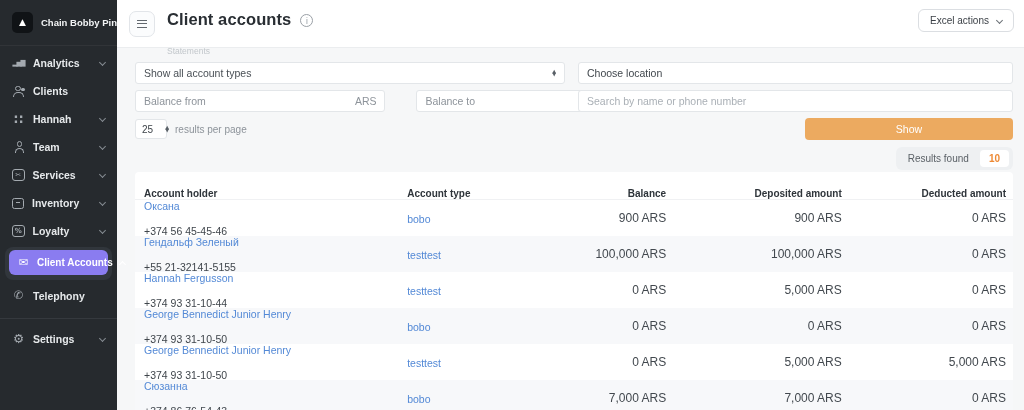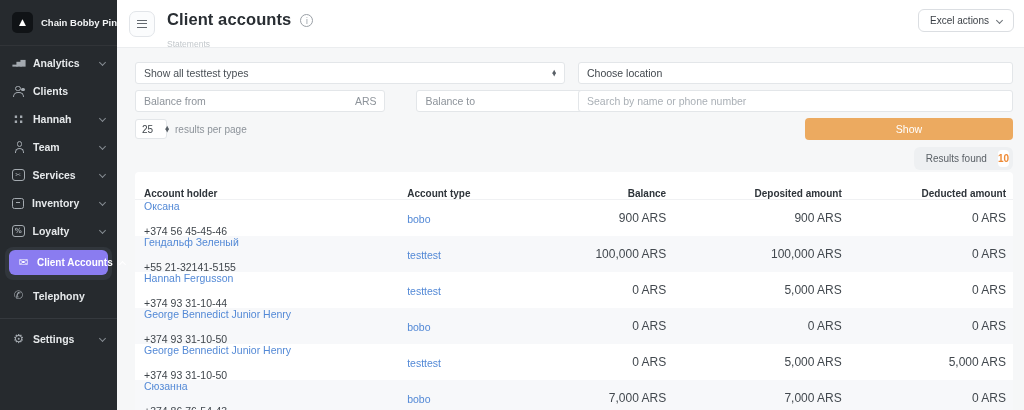--- a/index.html
+++ b/index.html
@@ -47,21 +47,21 @@
   
   .main{flex:1;display:flex;flex-direction:column;min-width:0}
   .header{height:48px;background:#fff;border-bottom:1px solid #ebedef;display:flex;align-items:flex-start;padding:10px 10px 0 12px;position:relative;flex:none}
   .burger{width:26px;height:26px;border:1px solid #e2e5e9;border-radius:7px;background:#fbfcfd;display:flex;align-items:center;justify-content:center;margin-top:1px;cursor:pointer}
   .burger-lines{width:10px;height:8px;border-top:1.5px solid #62686e;border-bottom:1.5px solid #62686e;position:relative}
   .burger-lines::after{content:"";position:absolute;left:0;right:0;top:2.4px;border-top:1.5px solid #62686e}
   .title-wrap{margin-left:12px}
   .title-row{display:flex;align-items:center;gap:9px}
   .page-title{font-size:16.5px;font-weight:600;color:#292e33;letter-spacing:.1px}
   .info-ic{width:13px;height:13px;border:1.2px solid #9aa0a6;border-radius:50%;color:#9aa0a6;font-size:8.5px;display:flex;align-items:center;justify-content:center;margin-top:2px;cursor:pointer}
-  .subtitle{font-size:8.5px;color:#c2c7cb;margin-top:10px}
+  .subtitle{font-size:8.5px;color:#c2c7cb;margin-top:17px}
   .excel-btn{position:absolute;right:10px;top:9px;height:23px;display:flex;align-items:center;gap:8px;padding:0 11px;border:1px solid #dbdee2;border-radius:6px;background:#fff;font-size:10px;font-weight:500;color:#3a3f45;cursor:pointer}
   .excel-btn .chev{border-color:#6a7076;margin:0}
 
   .content{flex:1;background:#f6f7f8;padding:14px 11px 0 18px}
   .filters{display:grid;grid-template-columns:430px 1fr;column-gap:13px;row-gap:6px}
   .f-box{background:#fff;border:1px solid #e3e6e9;border-radius:3px;display:flex;align-items:center;height:22px;padding:0 8px}
   .f-select{cursor:pointer;font-size:10.5px;color:#494f55}
   .updown{margin-left:auto;display:flex;flex-direction:column;align-items:center;gap:0;font-family:"DejaVu Sans",sans-serif}
   .updown span{font-size:5px;line-height:3.5px;color:#596067}
   .f-box input{flex:1;min-width:0;border:none;outline:none;background:transparent;font-size:10.5px;color:#3d4349;font-family:inherit}
@@ -71,21 +71,21 @@
   .balance-box{flex:1;gap:7px}
   .f-label{font-size:10.5px;color:#8d939a;white-space:nowrap}
   .perpage-row{display:flex;align-items:center;gap:8px}
   .pp-select{width:32px;height:20px;padding:0 4px 0 6px;justify-content:space-between;cursor:pointer;font-size:10px;color:#3d4349;gap:12px}
   .pp-label{font-size:10px;color:#8d939a}
   .show-wrap{display:flex;justify-content:flex-end;align-items:flex-start}
   .show-btn{width:208px;height:22px;background:#ecaa60;border:none;border-radius:4px;color:#fff;font-size:10.5px;font-weight:500;cursor:pointer;font-family:inherit}
 
   .results-bar{display:flex;justify-content:flex-end;margin:7px 0 2px}
   .results-pill{display:flex;align-items:center;gap:11px;background:#eef0f2;border-radius:6px;padding:3px 4px 3px 12px;font-size:10px;color:#5b6167}
-  .results-badge{background:#fff;border-radius:4px;padding:3px 0;color:#ee8a35;font-weight:700;font-size:10px}
+  .results-badge{background:#fff;border-radius:4px;padding:3px 9px;color:#ee8a35;font-weight:700;font-size:10px}
 
   .table{background:#fff;border-radius:4px 4px 0 0;overflow:hidden}
   .t-head{display:flex;align-items:flex-end;height:28px;font-size:10px;font-weight:700;color:#2e343a;border-bottom:1px solid #f0f1f3}
   .t-row{display:flex;align-items:center;height:36px}
   .t-body .t-row:nth-child(even){background:#f7f8fa}
   .cell{overflow:hidden;white-space:nowrap}
   .c1{flex:0 0 31%;padding-left:9px}
   .c2{flex:0 0 15.5%}
   .c3{flex:0 0 14%;text-align:right}
   .c4{flex:0 0 20%;text-align:right}
@@ -184,21 +184,21 @@
       <div class="excel-btn">
         <span>Excel actions</span>
         <span class="chev"></span>
       </div>
     </div>
 
     <div class="content">
       <div class="filters">
 
         <div class="f-box f-select">
-          <span>Show all testtest types</span>
+          <span>Show all account types</span>
           <span class="updown">
               <span>▲</span>
               <span>▼</span>
             </span>
         </div>
         <div class="f-box loc">
           <input placeholder="Choose location" style="">
         </div>
 
         <div class="balance-row">

